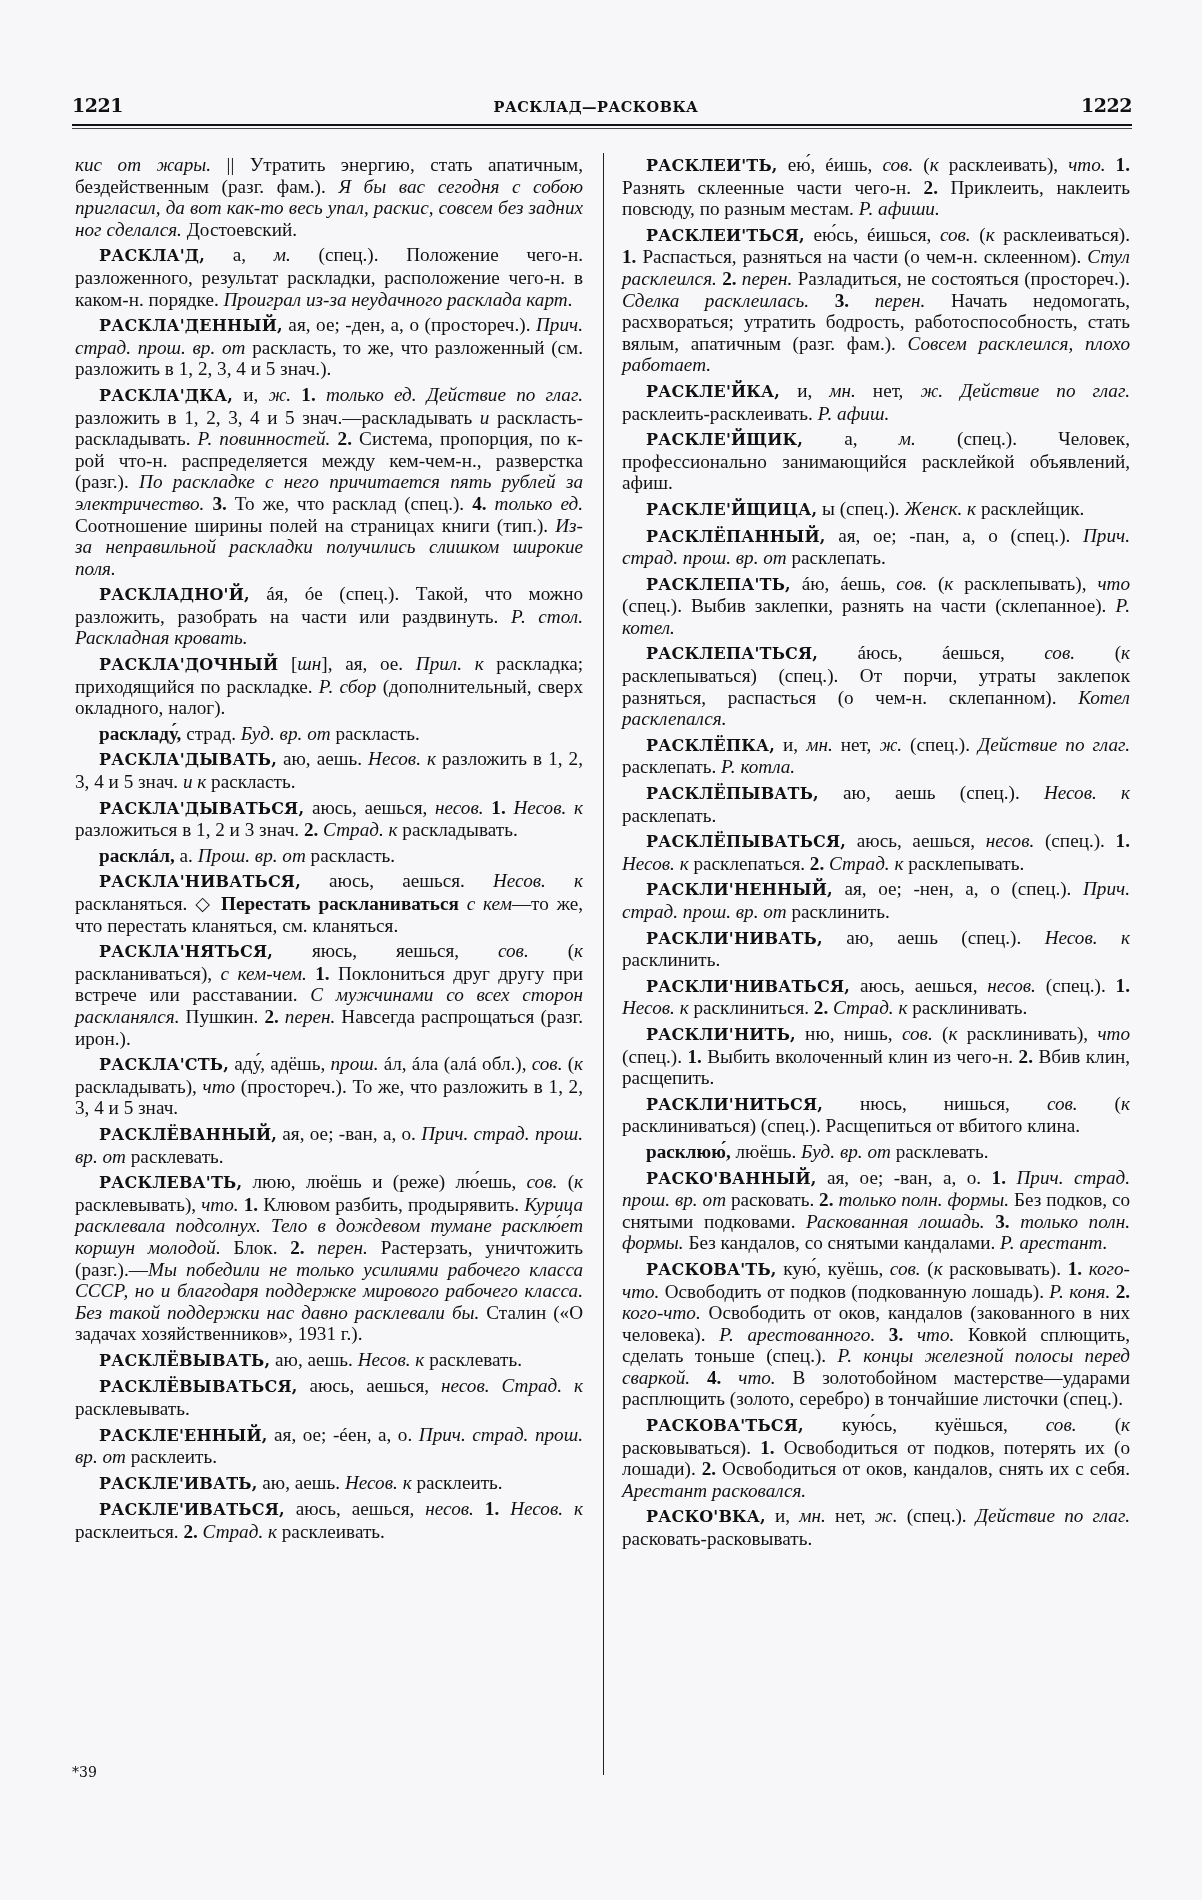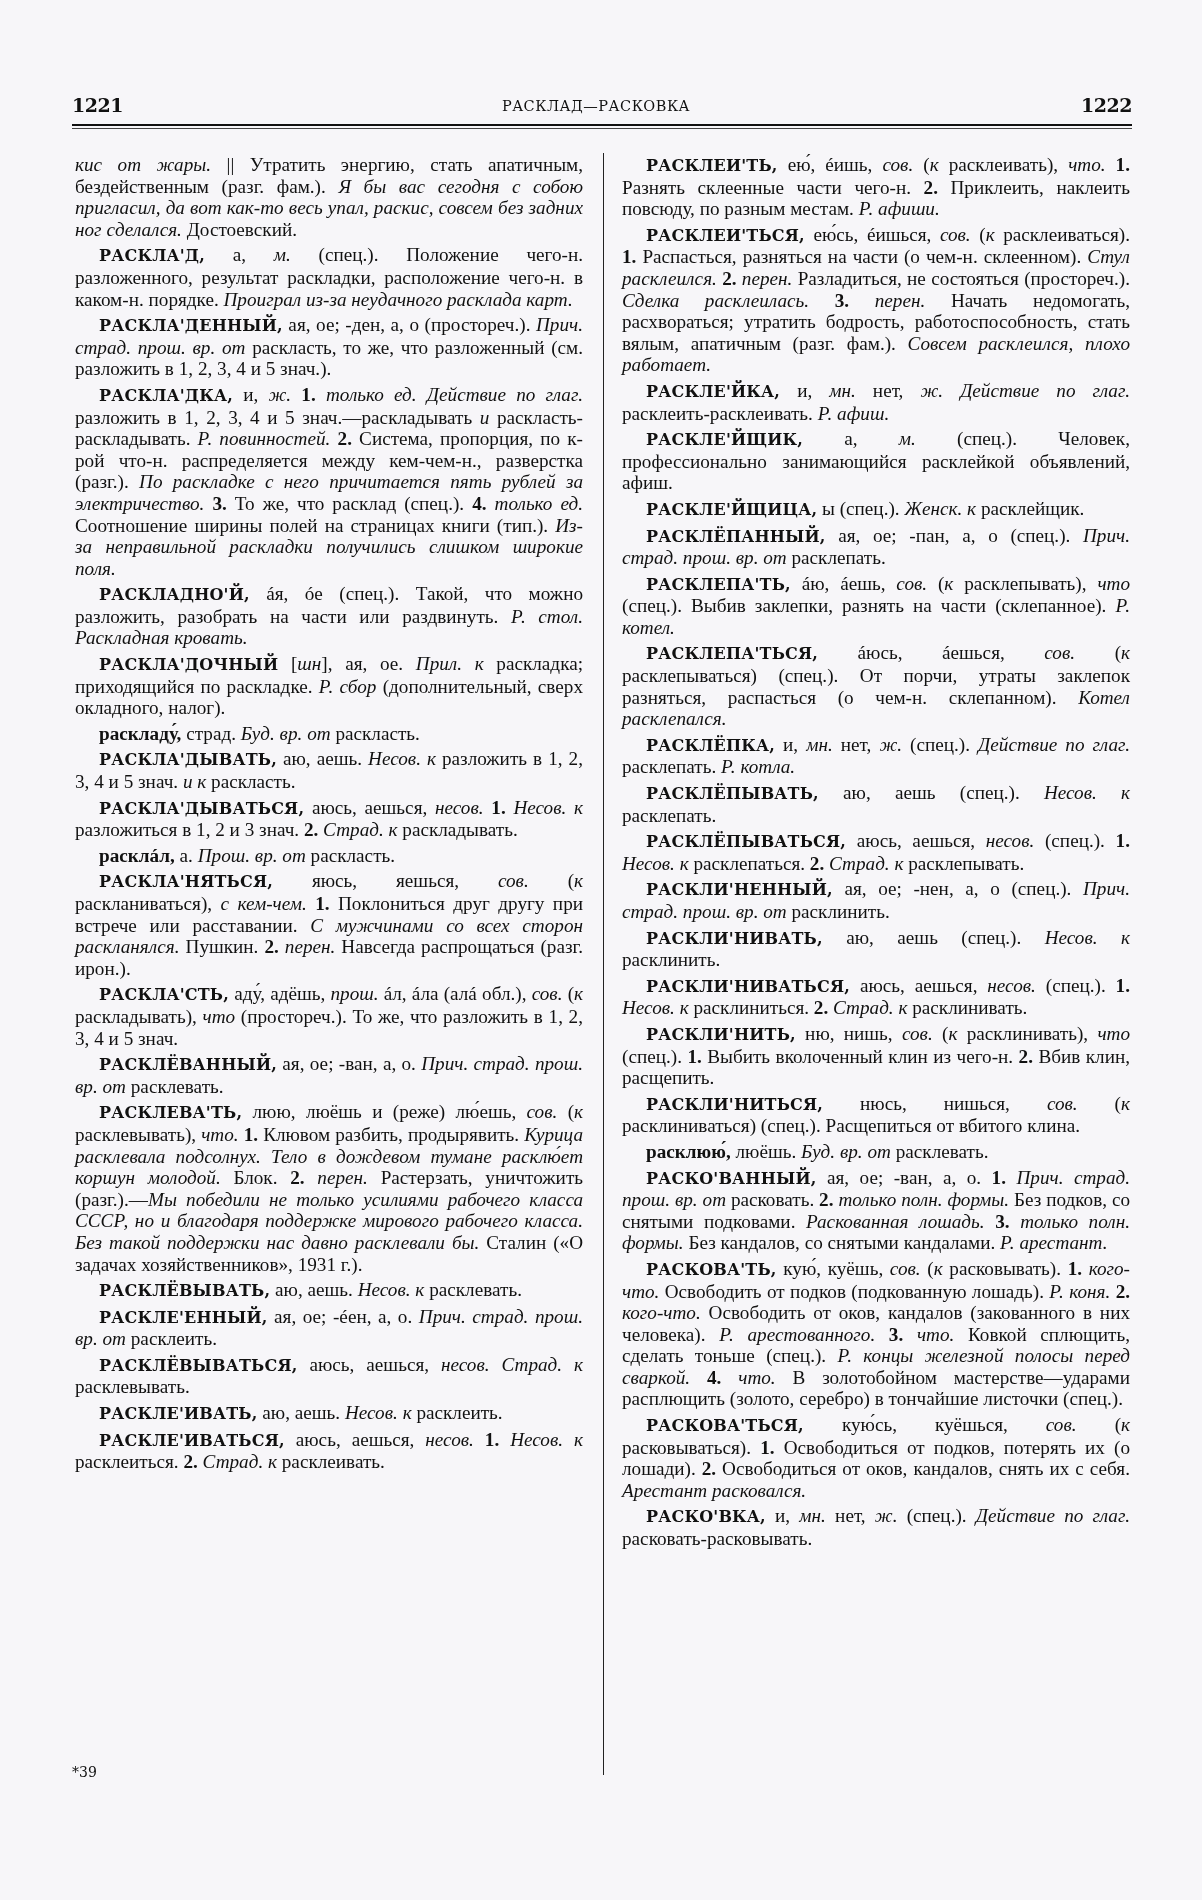--- a/index.html
+++ b/index.html
@@ -15,21 +15,21 @@
     position: absolute; left: 72px; top: 86px; width: 1060px; height: 40px;
   }
   .page-num {
     position: absolute; top: 8px;
     font-family: "DejaVu Serif", serif; font-weight: bold; font-size: 19px; letter-spacing: -0.5px;
   }
   .page-num.left { left: 0; }
   .page-num.right { right: 0; }
   .running-head {
     position: absolute; left: 0; right: 12px; top: 12px; text-align: center;
-    font-family: "DejaVu Serif", serif; font-weight: normal; font-size: 14.5px; letter-spacing: 0.5px;
+    font-family: "DejaVu Serif", serif; font-weight: bold; font-size: 14.5px; letter-spacing: 0.5px;
   }
   .rule-thick {
     position: absolute; left: 72px; top: 124px; width: 1060px; height: 2px; background: #111;
   }
   .rule-thin {
     position: absolute; left: 72px; top: 128px; width: 1060px; height: 1px; background: #444;
   }
   .col-divider {
     position: absolute; left: 603px; top: 153px; width: 1px; height: 1622px; background: #222;
   }
@@ -69,27 +69,28 @@
     <p class="entry cont"><span class="i">кис от жары. </span><span>|| Утратить энергию, стать апатичным, бездейственным (разг. фам.). </span><span class="i">Я бы вас сегодня с собою пригласил, да вот как-то весь упал, раскис, совсем без задних ног сделался. </span><span>Достоевский.</span></p>
     <p class="entry"><span class="hw">РАСКЛА'Д,</span><span> а, </span><span class="i">м. </span><span>(спец.). Положение чего-н. разложенного, результат раскладки, расположение чего-н. в каком-н. порядке. </span><span class="i">Проиграл из-за неудачного расклада карт.</span></p>
     <p class="entry"><span class="hw">РАСКЛА'ДЕННЫЙ,</span><span> ая, ое; -ден, а, о (простореч.). </span><span class="i">Прич. страд. прош. вр. от </span><span>расклaсть, то же, что разложенный (см. разложить в 1, 2, 3, 4 и 5 знач.).</span></p>
     <p class="entry"><span class="hw">РАСКЛА'ДКА,</span><span> и, </span><span class="i">ж. </span><span class="b">1. </span><span class="i">только ед. Действие по глаг. </span><span>разложить в 1, 2, 3, 4 и 5 знач.—раскладывать </span><span class="i">и </span><span>расклaсть-раскладывать. </span><span class="i">Р. повинностей. </span><span class="b">2. </span><span>Система, пропорция, по к-рой что-н. распределяется между кем-чем-н., разверстка (разг.). </span><span class="i">По раскладке с него причитается пять рублей за электричество. </span><span class="b">3. </span><span>То же, что расклад (спец.). </span><span class="b">4. </span><span class="i">только ед. </span><span>Соотношение ширины полей на страницах книги (тип.). </span><span class="i">Из-за неправильной раскладки получились слишком широкие поля.</span></p>
     <p class="entry"><span class="hw">РАСКЛАДНО'Й,</span><span> áя, óе (спец.). Такой, что можно разложить, разобрать на части или раздвинуть. </span><span class="i">Р. стол. Раскладная кровать.</span></p>
     <p class="entry"><span class="hw">РАСКЛА'ДОЧНЫЙ</span><span> [</span><span class="i">шн</span><span>], ая, ое. </span><span class="i">Прил. к </span><span>раскладка; приходящийся по раскладке. </span><span class="i">Р. сбор </span><span>(дополнительный, сверх окладного, налог).</span></p>
     <p class="entry"><span class="b">раскладу́,</span><span> страд. </span><span class="i">Буд. вр. от </span><span>расклaсть.</span></p>
     <p class="entry"><span class="hw">РАСКЛА'ДЫВАТЬ,</span><span> аю, аешь. </span><span class="i">Несов. к </span><span>разложить в 1, 2, 3, 4 и 5 знач. </span><span class="i">и к </span><span>расклaсть.</span></p>
     <p class="entry"><span class="hw">РАСКЛА'ДЫВАТЬСЯ,</span><span> аюсь, аешься, </span><span class="i">несов. </span><span class="b">1. </span><span class="i">Несов. к </span><span>разложиться в 1, 2 и 3 знач. </span><span class="b">2. </span><span class="i">Страд. к </span><span>раскладывать.</span></p>
     <p class="entry"><span class="b">расклáл,</span><span> а. </span><span class="i">Прош. вр. от </span><span>расклaсть.</span></p>
+    <p class="entry"><span class="hw">РАСКЛА'НИВАТЬСЯ,</span><span> аюсь, аешься. </span><span class="i">Несов. к </span><span>раскланяться. ◇ </span><span class="b">Перестать раскланиваться </span><span class="i">с кем</span><span>—то же, что перестать кланяться, см. кланяться.</span></p>
     <p class="entry"><span class="hw">РАСКЛА'НЯТЬСЯ,</span><span> яюсь, яешься, </span><span class="i">сов. </span><span>(</span><span class="i">к </span><span>раскланиваться), </span><span class="i">с кем-чем. </span><span class="b">1. </span><span>Поклониться друг другу при встрече или расставании. </span><span class="i">С мужчинами со всех сторон раскланялся. </span><span>Пушкин. </span><span class="b">2. </span><span class="i">перен. </span><span>Навсегда распрощаться (разг. ирон.).</span></p>
     <p class="entry"><span class="hw">РАСКЛА'СТЬ,</span><span> аду́, адёшь, </span><span class="i">прош. </span><span>áл, áла (алá обл.), </span><span class="i">сов. </span><span>(</span><span class="i">к </span><span>раскладывать), </span><span class="i">что </span><span>(простореч.). То же, что разложить в 1, 2, 3, 4 и 5 знач.</span></p>
     <p class="entry"><span class="hw">РАСКЛЁВАННЫЙ,</span><span> ая, ое; -ван, а, о. </span><span class="i">Прич. страд. прош. вр. от </span><span>расклевать.</span></p>
     <p class="entry"><span class="hw">РАСКЛЕВА'ТЬ,</span><span> люю, люёшь и (реже) лю́ешь, </span><span class="i">сов. </span><span>(</span><span class="i">к </span><span>расклевывать), </span><span class="i">что. </span><span class="b">1. </span><span>Клювом разбить, продырявить. </span><span class="i">Курица расклевала подсолнух. Тело в дождевом тумане расклю́ет коршун молодой. </span><span>Блок. </span><span class="b">2. </span><span class="i">перен. </span><span>Растерзать, уничтожить (разг.).—</span><span class="i">Мы победили не только усилиями рабочего класса СССР, но и благодаря поддержке мирового рабочего класса. Без такой поддержки нас давно расклевали бы. </span><span>Сталин («О задачах хозяйственников», 1931 г.).</span></p>
     <p class="entry"><span class="hw">РАСКЛЁВЫВАТЬ,</span><span> аю, аешь. </span><span class="i">Несов. к </span><span>расклевать.</span></p>
+    <p class="entry"><span class="hw">РАСКЛЁВЫВАТЬСЯ,</span><span> аюсь, аешься, </span><span class="i">несов. Страд. к </span><span>расклевывать.</span></p>
     <p class="entry"><span class="hw">РАСКЛЕ'ЕННЫЙ,</span><span> ая, ое; -éен, а, о. </span><span class="i">Прич. страд. прош. вр. от </span><span>расклеить.</span></p>
-    <p class="entry"><span class="hw">РАСКЛЁВЫВАТЬСЯ,</span><span> аюсь, аешься, </span><span class="i">несов. Страд. к </span><span>расклевывать.</span></p>
     <p class="entry"><span class="hw">РАСКЛЕ'ИВАТЬ,</span><span> аю, аешь. </span><span class="i">Несов. к </span><span>расклеить.</span></p>
     <p class="entry"><span class="hw">РАСКЛЕ'ИВАТЬСЯ,</span><span> аюсь, аешься, </span><span class="i">несов. </span><span class="b">1. </span><span class="i">Несов. к </span><span>расклеиться. </span><span class="b">2. </span><span class="i">Страд. к </span><span>расклеивать.</span></p>
   </div>
 <div class="col-divider"></div>
 <div class="column right">
     <p class="entry"><span class="hw">РАСКЛЕИ'ТЬ,</span><span> ею́, éишь, </span><span class="i">сов. </span><span>(</span><span class="i">к </span><span>расклеивать), </span><span class="i">что. </span><span class="b">1. </span><span>Разнять склеенные части чего-н. </span><span class="b">2. </span><span>Приклеить, наклеить повсюду, по разным местам. </span><span class="i">Р. афиши.</span></p>
     <p class="entry"><span class="hw">РАСКЛЕИ'ТЬСЯ,</span><span> ею́сь, éишься, </span><span class="i">сов. </span><span>(</span><span class="i">к </span><span>расклеиваться). </span><span class="b">1. </span><span>Распасться, разняться на части (о чем-н. склеенном). </span><span class="i">Стул расклеился. </span><span class="b">2. </span><span class="i">перен. </span><span>Разладиться, не состояться (простореч.). </span><span class="i">Сделка расклеилась. </span><span class="b">3. </span><span class="i">перен. </span><span>Начать недомогать, расхвораться; утратить бодрость, работоспособность, стать вялым, апатичным (разг. фам.). </span><span class="i">Совсем расклеился, плохо работает.</span></p>
     <p class="entry"><span class="hw">РАСКЛЕ'ЙКА,</span><span> и, </span><span class="i">мн. </span><span>нет, </span><span class="i">ж. Действие по глаг. </span><span>расклеить-расклеивать. </span><span class="i">Р. афиш.</span></p>
     <p class="entry"><span class="hw">РАСКЛЕ'ЙЩИК,</span><span> а, </span><span class="i">м. </span><span>(спец.). Человек, профессионально занимающийся расклейкой объявлений, афиш.</span></p>
     <p class="entry"><span class="hw">РАСКЛЕ'ЙЩИЦА,</span><span> ы (спец.). </span><span class="i">Женск. к </span><span>расклейщик.</span></p>

